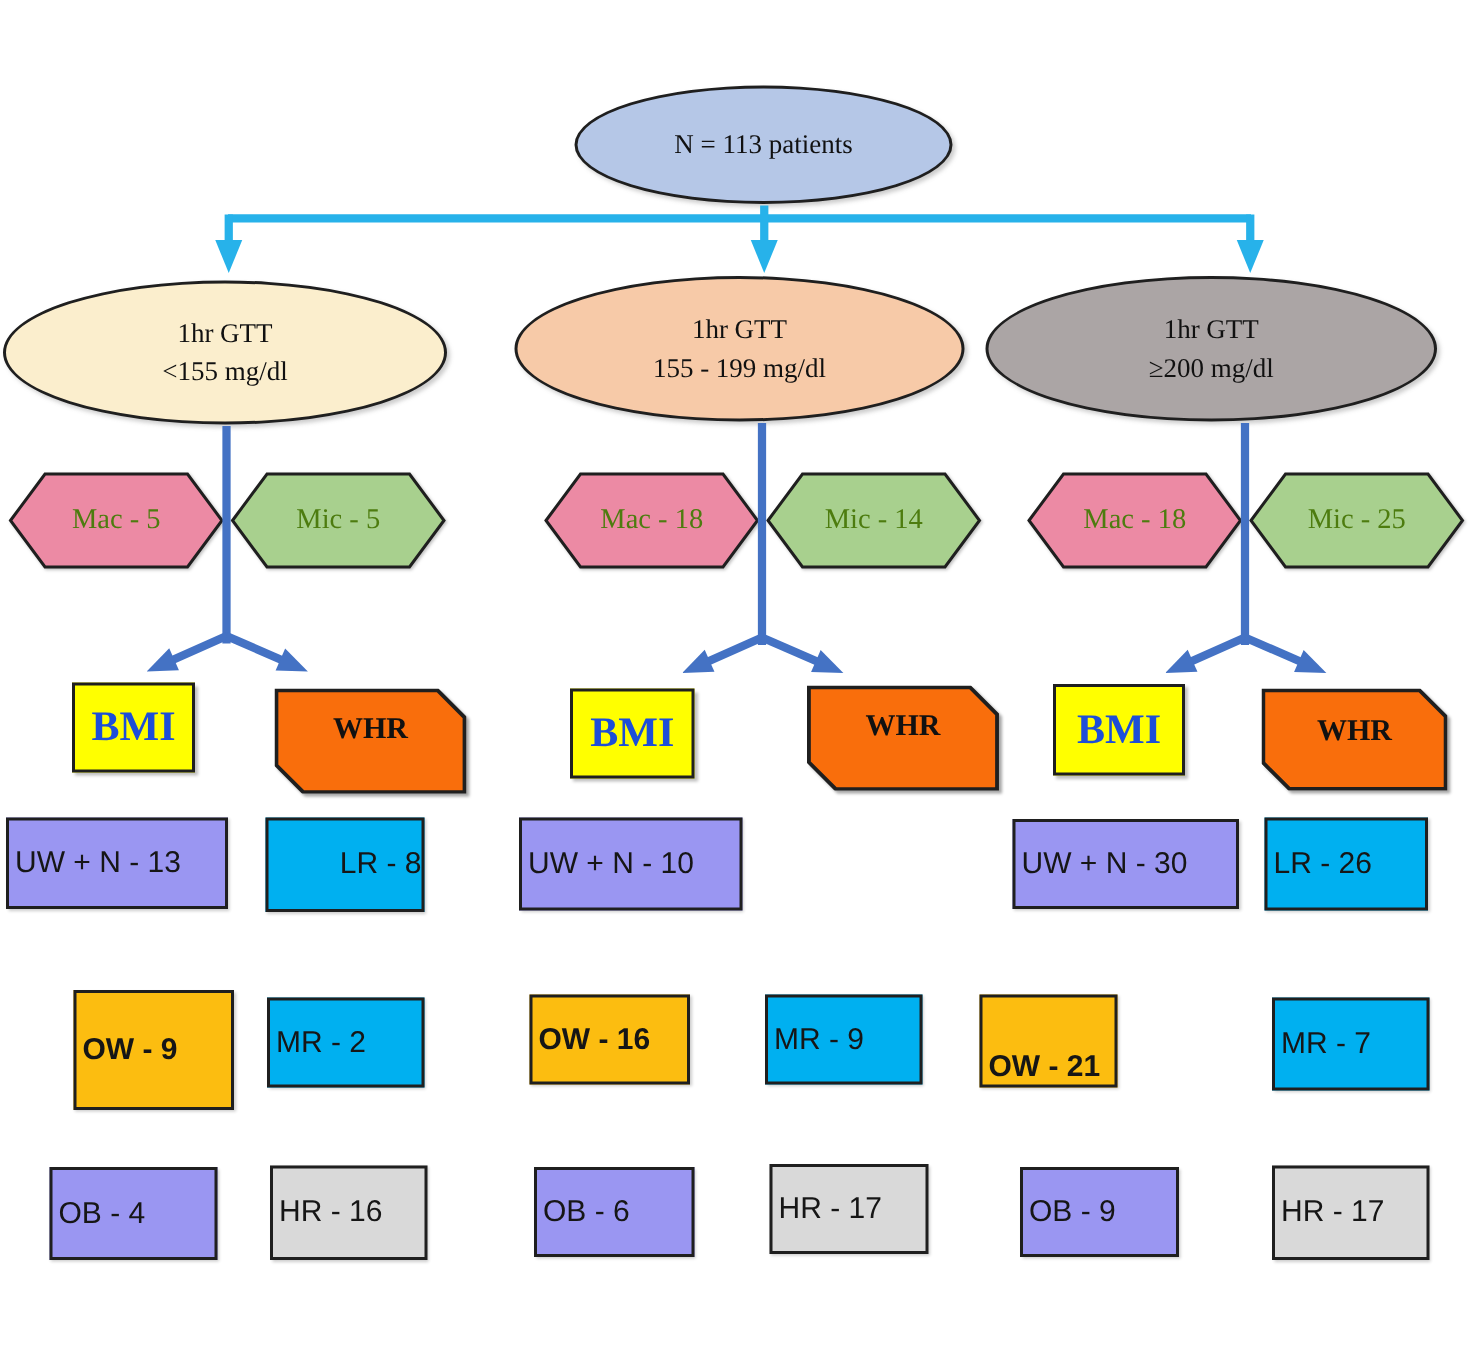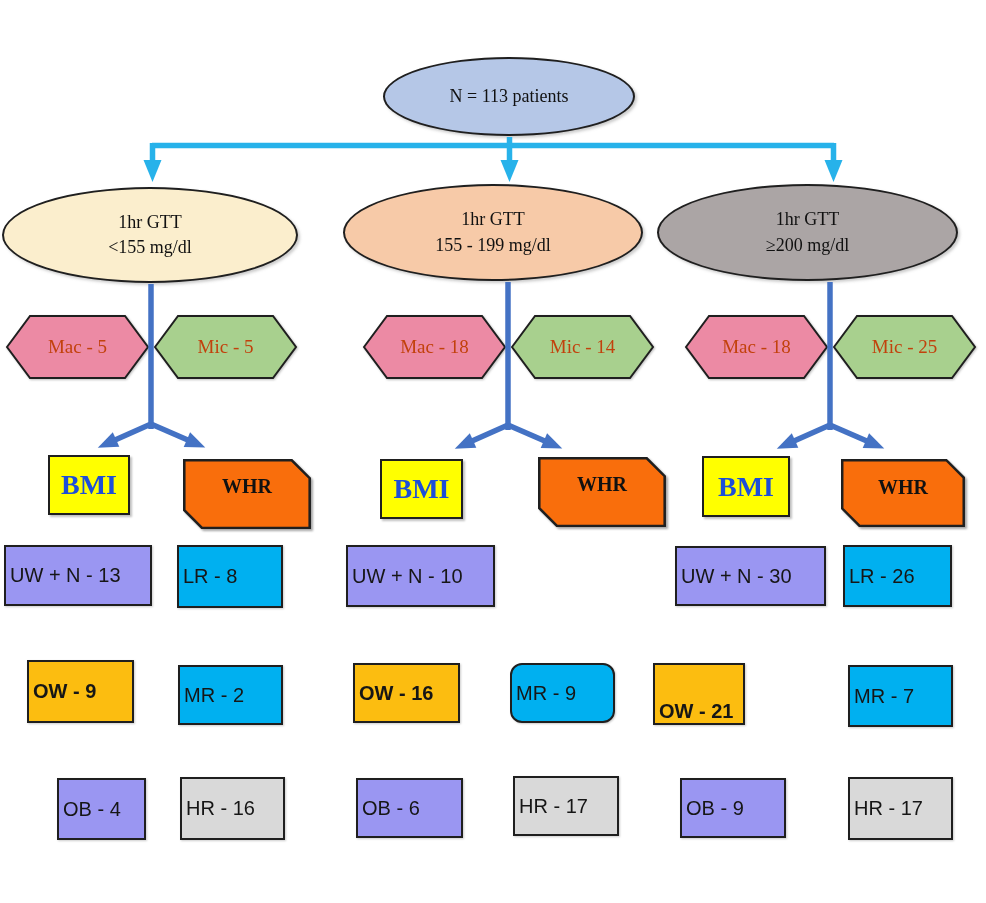--- a/index.html
+++ b/index.html
@@ -16,21 +16,21 @@
            display:flex;flex-direction:column;align-items:center;justify-content:center;
            text-align:center;font-size:18px;color:#111;line-height:1.4;
            box-shadow:2px 2px 3px rgba(110,110,110,.35);box-sizing:border-box;}
   .ellipse.root{background:var(--c-root-fill);}
   .ellipse.low{background:var(--c-gtt-low-fill);}
   .ellipse.mid{background:var(--c-gtt-mid-fill);}
   .ellipse.high{background:var(--c-gtt-high-fill);}
   .hex{position:absolute;width:145px;height:66px;}
   .hex svg{position:absolute;inset:0;filter:drop-shadow(1px 1px 1px rgba(0,0,0,.25));}
   .hex span{position:absolute;inset:0;display:flex;align-items:center;justify-content:center;
-            font-size:19px;color:#c2410c;}
+            font-size:19px;color:#4d7c0f;}
   .bmi{position:absolute;background:var(--c-bmi-fill);border:2px solid var(--c-outline);
        display:flex;align-items:center;justify-content:center;font-weight:700;font-size:28px;
        color:#1d4ed8;box-sizing:border-box;box-shadow:2px 2px 2px rgba(0,0,0,.25);}
   .whr{position:absolute;padding-left:28px;}
   .whr svg{position:absolute;inset:0;filter:drop-shadow(2px 2px 1px rgba(0,0,0,.35));}
   .whr span{position:absolute;inset:0;display:flex;align-items:center;justify-content:center;
             font-weight:700;font-size:20px;color:#111;}
   .box{position:absolute;border:2px solid var(--c-outline);box-sizing:border-box;
        display:flex;align-items:center;padding-left:4px;
        font-family:"Liberation Sans",sans-serif;font-size:20px;color:#161616;
@@ -71,30 +71,30 @@
   </div>
   <div class="whr" style="left:183px;top:459px;width:100px;height:55px;">
     <svg viewBox="0 0 100 55" preserveAspectRatio="none">
       <polygon points="1,1 85,1 99,15 99,54 15,54 1,40" style="fill:var(--c-whr-fill);stroke:var(--c-outline);stroke-width:2"></polygon>
       </svg>
     <span>WHR</span>
   </div>
   <div class="box purple" style="left:4px;top:545px;width:148px;height:61px;">
       <span>UW + N - 13</span>
     </div>
-  <div class="box cyan" style="left:177px;top:545px;width:106px;height:63px;">
+  <div class="box cyan" style="left:177px;top:545px;width:106px;height:63px;justify-content:flex-end;">
       <span>LR - 8</span>
     </div>
-  <div class="box amber" style="left:27px;top:660px;width:107px;height:63px;">
+  <div class="box amber" style="left:49px;top:660px;width:107px;height:80px;">
       <span>OW - 9</span>
     </div>
   <div class="box cyan" style="left:178px;top:665px;width:105px;height:60px;">
       <span>MR - 2</span>
     </div>
-  <div class="box purple" style="left:33px;top:778px;width:89px;height:62px;margin-left:24px;">
+  <div class="box purple" style="left:33px;top:778px;width:112px;height:62px;">
       <span>OB - 4</span>
     </div>
   <div class="box gray" style="left:180px;top:777px;width:105px;height:63px;">
       <span>HR - 16</span>
     </div>
 
   <div class="ellipse mid" style="left:343px;top:184px;width:300px;height:97px;">
     <span>1hr GTT</span>
     <span>155 - 199 mg/dl</span>
   </div>
@@ -118,21 +118,21 @@
       <polygon points="1,1 85,1 99,15 99,54 15,54 1,40" style="fill:var(--c-whr-fill);stroke:var(--c-outline);stroke-width:2"></polygon>
       </svg>
     <span>WHR</span>
   </div>
   <div class="box purple" style="left:346px;top:545px;width:149px;height:62px;">
       <span>UW + N - 10</span>
     </div>
   <div class="box amber" style="left:353px;top:663px;width:107px;height:60px;">
       <span>OW - 16</span>
     </div>
-  <div class="box cyan" style="left:510px;top:663px;width:105px;height:60px;border-radius:12px;">
+  <div class="box cyan" style="left:510px;top:663px;width:105px;height:60px;">
       <span>MR - 9</span>
     </div>
   <div class="box purple" style="left:356px;top:778px;width:107px;height:60px;">
       <span>OB - 6</span>
     </div>
   <div class="box gray" style="left:513px;top:776px;width:106px;height:60px;">
       <span>HR - 17</span>
     </div>
 
   <div class="ellipse high" style="left:657px;top:184px;width:301px;height:97px;">

